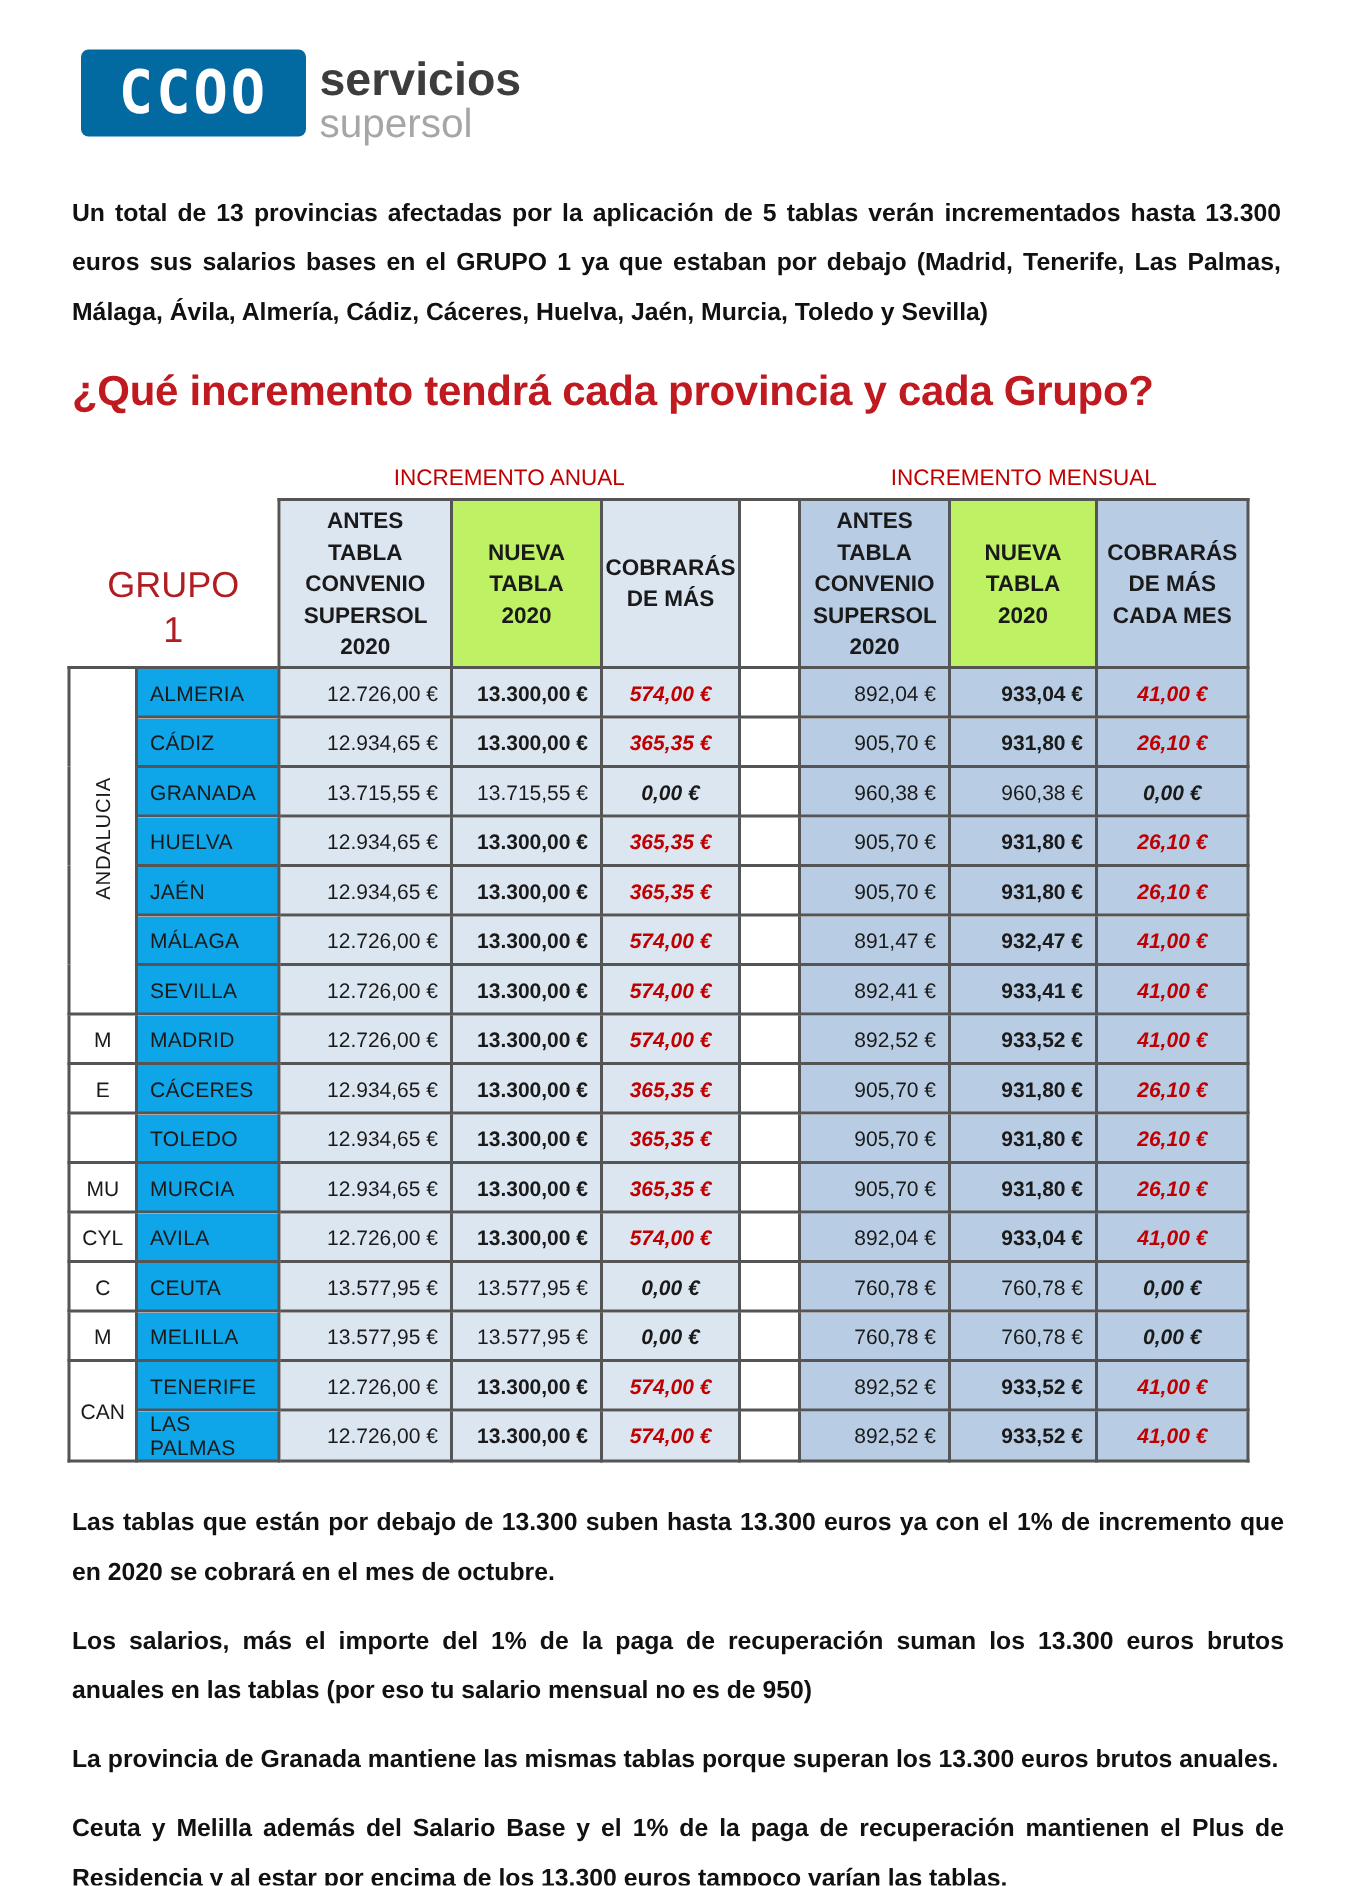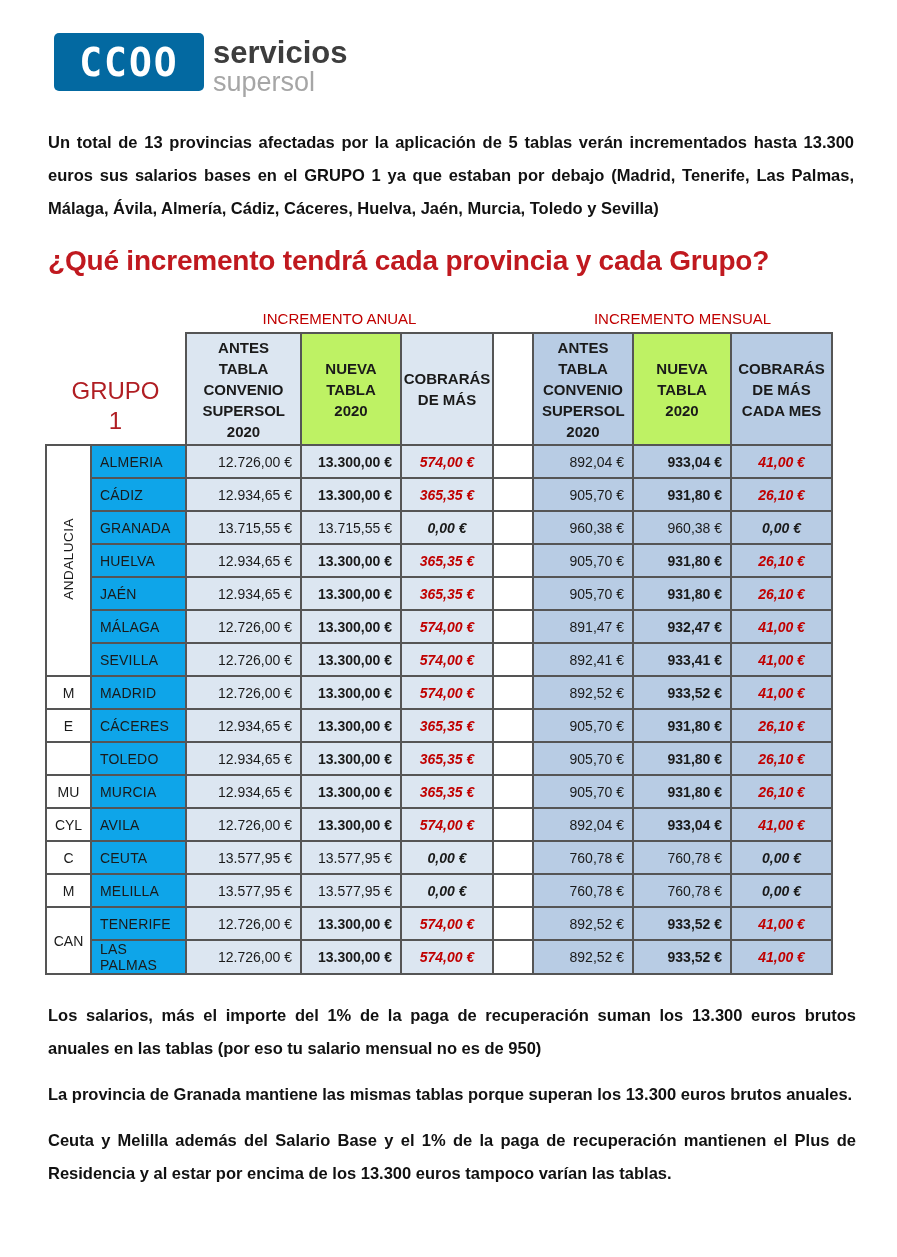--- a/index.html
+++ b/index.html
@@ -292,18 +292,19 @@
           <td class="b cob c-left red">574,00 €</td>
           <td class="b gap"></td>
           <td class="b val c-right">892,52 €</td>
           <td class="b val c-right bold">933,52 €</td>
           <td class="b cob c-right red">41,00 €</td>
         </tr>
       </tbody>
   </table>
 
   <div class="notes">
+    <p>Las tablas que están por debajo de 13.300 suben hasta 13.300 euros ya con el 1% de incremento que en 2020 se cobrará en el mes de octubre.</p>
     <p>Los salarios, más el importe del 1% de la paga de recuperación suman los 13.300 euros brutos anuales en las tablas (por eso tu salario mensual no es de 950)</p>
     <p>La provincia de Granada mantiene las mismas tablas porque superan los 13.300 euros brutos anuales.</p>
     <p>Ceuta y Melilla además del Salario Base y el 1% de la paga de recuperación mantienen el Plus de Residencia y al estar por encima de los 13.300 euros tampoco varían las tablas.</p>
   </div>
 
 </div>
 
 </body></html>

